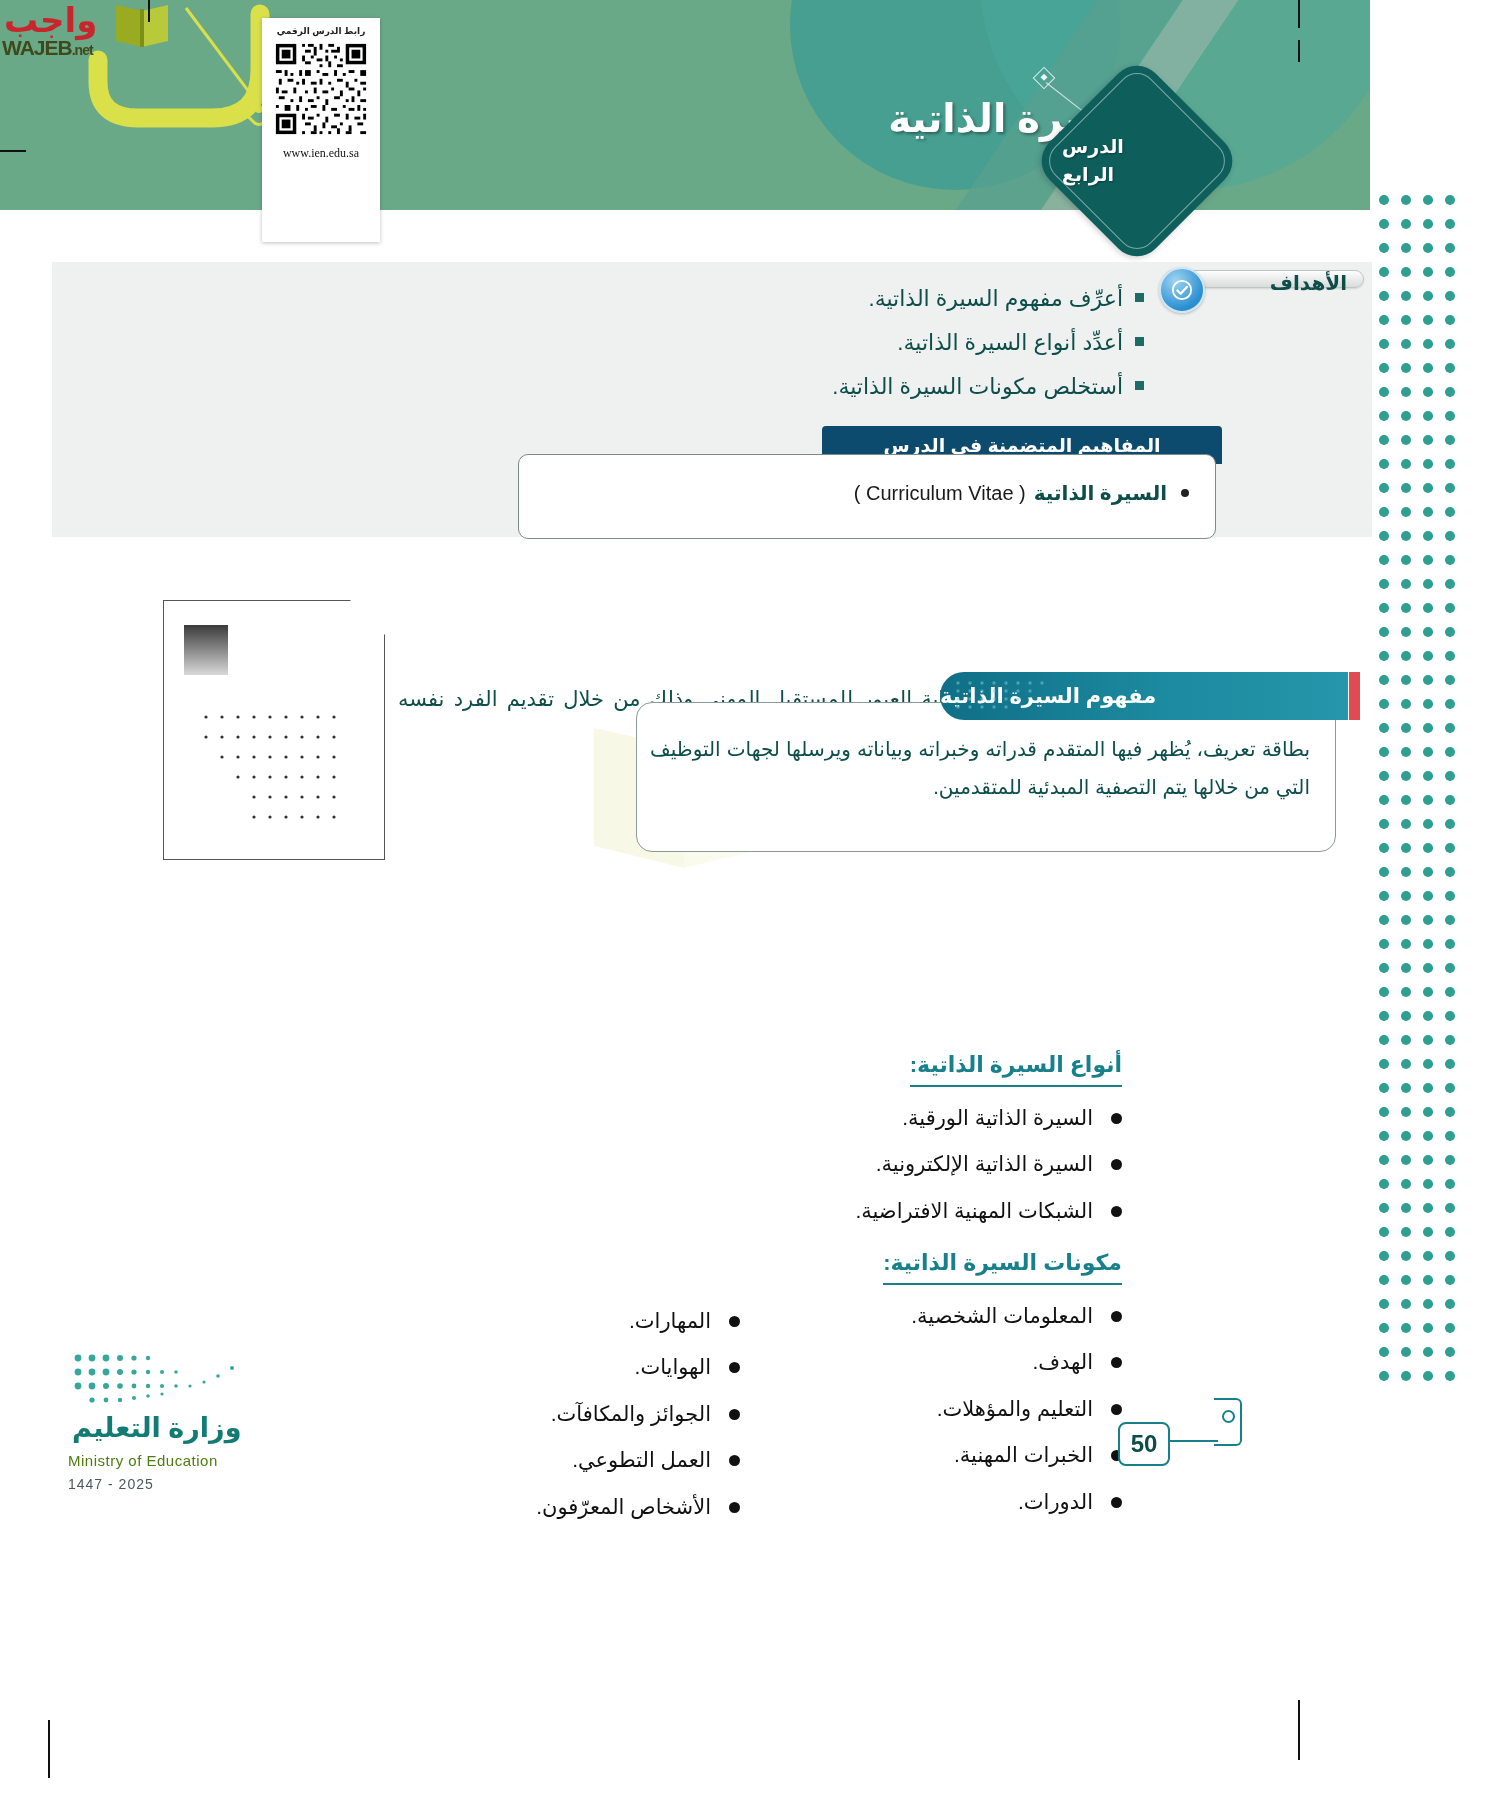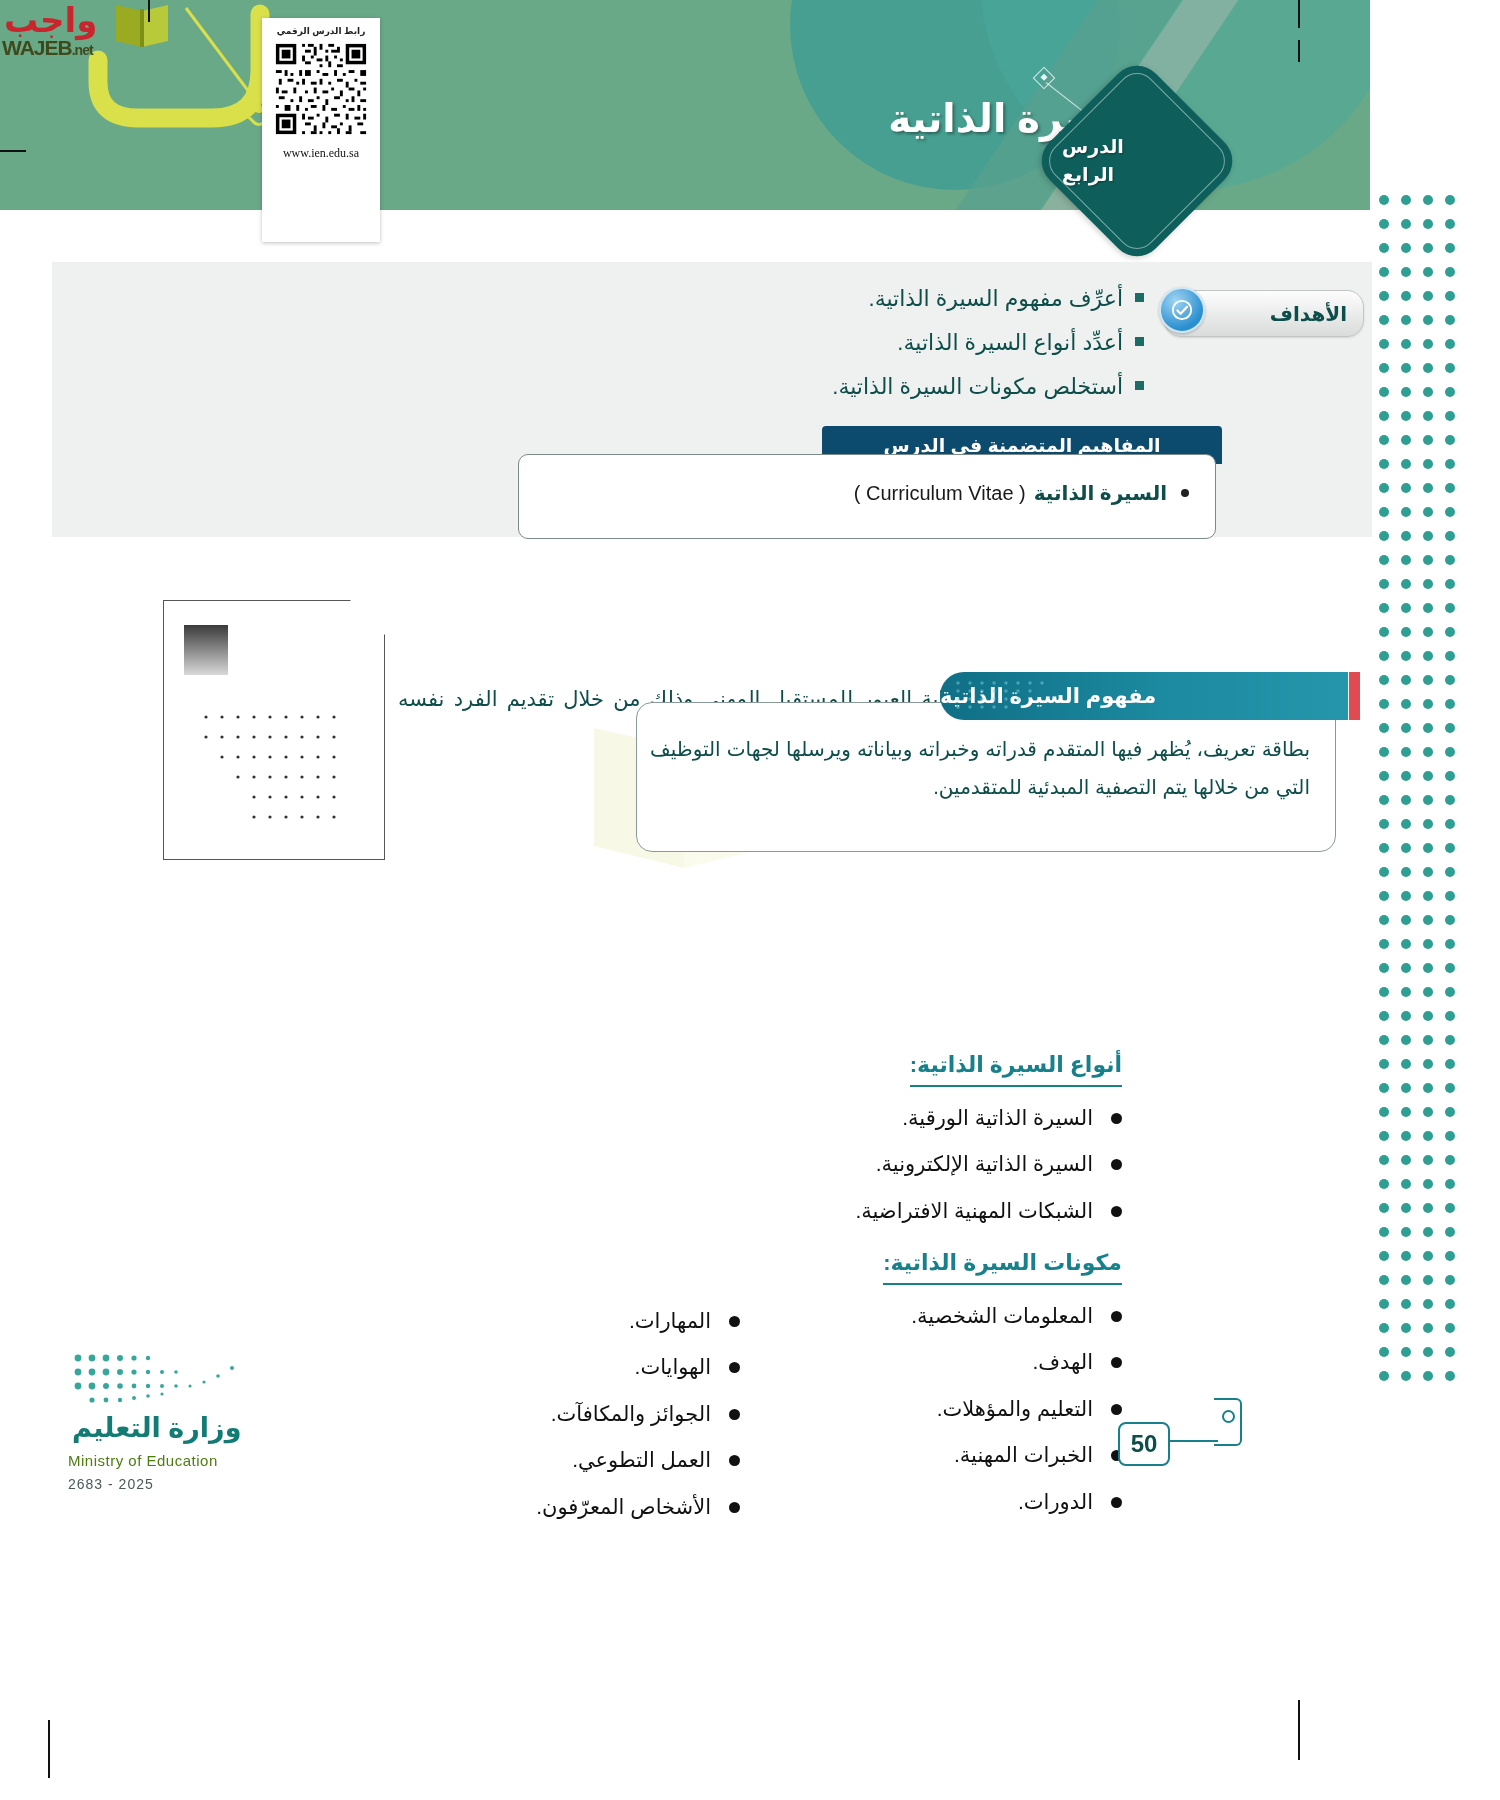--- a/index.html
+++ b/index.html
@@ -102,24 +102,24 @@
     position:absolute;left:1372px;top:190px;width:98px;height:1360px;
   }
   .crop-mark{position:absolute;background:#111;}
 
   
   .obj-panel{
     position:absolute;left:52px;top:262px;width:1320px;height:275px;
     background:#eff1f0;
   }
   .obj-badge{
-    position:absolute;right:8px;top:28px;width:200px;height:47px;
+    position:absolute;right:8px;top:8px;width:200px;height:18px;
     background:linear-gradient(#fdfdfd,#d9dcda);
     border:1px solid #c2c6c3;border-radius:17px;
-    display:flex;align-items:center;justify-content:flex-start;
+    display:flex;justify-content:flex-start;
     box-sizing:border-box;padding-right:16px;
     box-shadow:0 1px 2px rgba(0,0,0,.12);
   }
   .obj-badge-label{font-size:20px;font-weight:bold;color:#0d4d4a;}
   .check-icon{
     position:absolute;left:-6px;top:-4px;width:42px;height:42px;border-radius:50%;
     background:radial-gradient(circle at 35% 28%,#9fd4f2,#2a8fd0 70%);
     border:2px solid #cfe6f6;
     box-shadow:0 1px 3px rgba(0,0,0,.25);
     display:flex;align-items:center;justify-content:center;
@@ -889,20 +889,20 @@
         <circle cx="24" cy="50" r="2.6"></circle>
           <circle cx="38" cy="50" r="2.4"></circle>
           <circle cx="52" cy="50" r="2.2"></circle>
         <circle cx="66" cy="48" r="2"></circle>
           <circle cx="80" cy="46" r="1.8"></circle>
           <circle cx="94" cy="44" r="1.6"></circle>
       </g>
     </svg>
     <div class="moe-ar">وزارة التعليم</div>
     <div class="moe-en">Ministry of Education</div>
-    <div class="moe-yr">2025 - 2683</div>
+    <div class="moe-yr">2025 - 1447</div>
   </div>
 
   <div class="pn-tab"></div>
   <div class="pn-line"></div>
   <div class="page-num">50</div>
 
 </div>
 
 </body></html>

